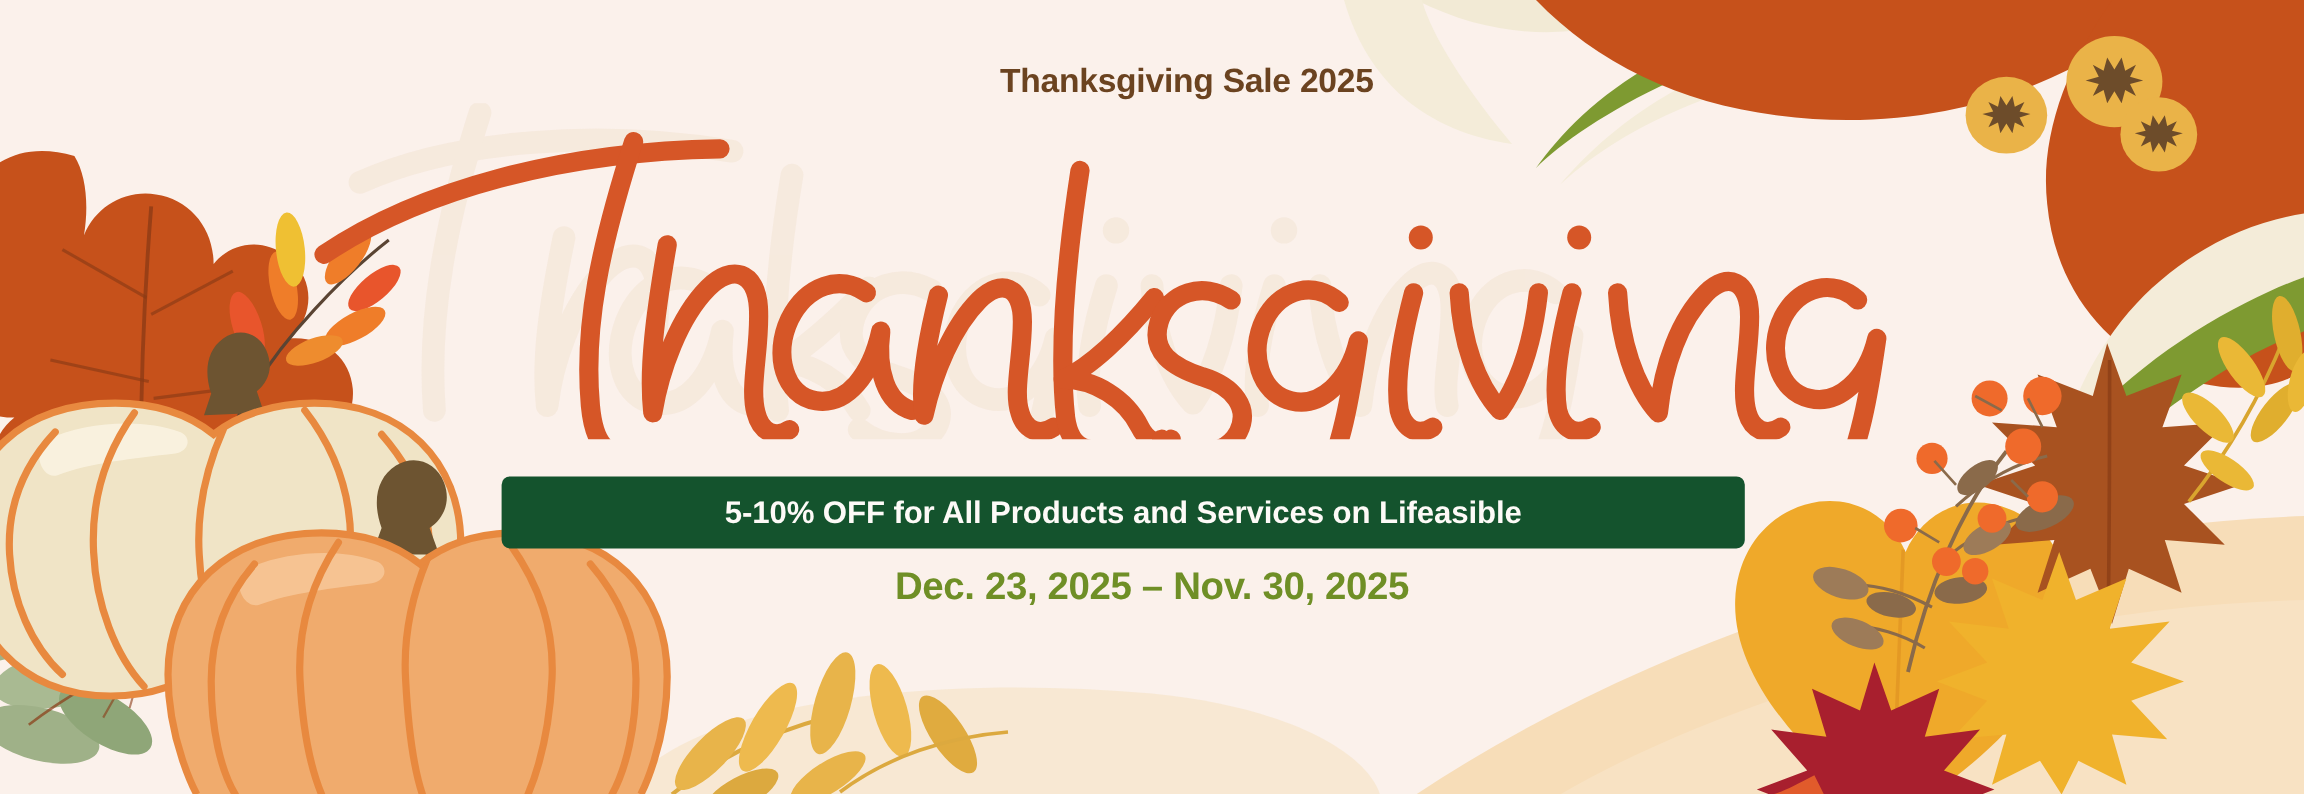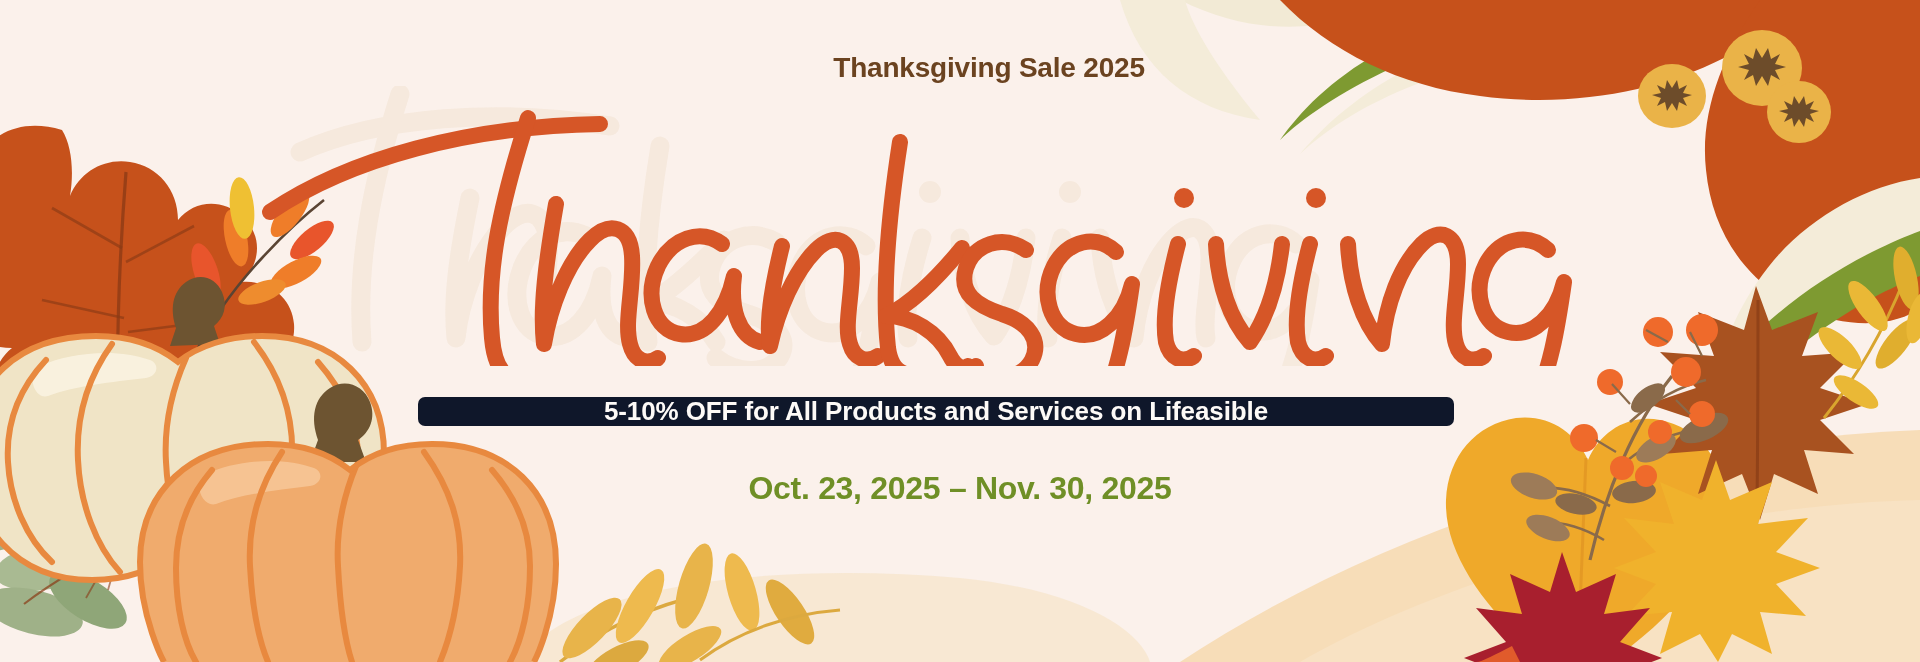--- a/index.html
+++ b/index.html
@@ -19,22 +19,22 @@
   #eyebrow{
     position:absolute;left:0;top:52px;width:1920px;text-align:center;
     font-size:28px;font-weight:700;letter-spacing:-0.2px;
     color:#6b4320;font-family:"Liberation Sans",sans-serif;padding-left:29px;
   }
 
   #wordmark-wrap{position:absolute;left:0;top:86px;width:1920px;height:280px;}
   #wordmark-svg{position:absolute;left:0;top:0;width:1920px;height:280px;}
 
   #offer-pill{
-    position:absolute;left:418px;top:397px;width:1036px;height:29px;
-    background:#0f172a;border-radius:7px;
+    position:absolute;left:418px;top:397px;width:1036px;height:60px;
+    background:#14532d;border-radius:7px;
     display:flex;align-items:center;justify-content:center;
   }
   #offer-text{
     color:#fdfaf7;font-size:26px;font-weight:700;letter-spacing:-0.1px;
     font-family:"Liberation Sans",sans-serif;white-space:nowrap;
   }
 
   #daterange{
     position:absolute;left:0;top:470px;width:1920px;text-align:center;
     font-size:32px;font-weight:700;letter-spacing:-0.3px;
@@ -330,16 +330,16 @@
                    C1532,252 1556,230 1564,196 C1558,238 1550,290 1530,324
                    C1510,358 1476,362 1464,342 C1454,326 1466,308 1488,296"></path>
         </g>
       </svg>
     </div>
 
     <div id="offer-pill">
       <span id="offer-text">5-10% OFF for All Products and Services on Lifeasible</span>
     </div>
 
-    <div id="daterange">Oct. 23, 2025 – Nov. 30, 2025</div>
+    <div id="daterange">Dec. 23, 2025 – Nov. 30, 2025</div>
 
   </div>
 </div>
 
 </body></html>

